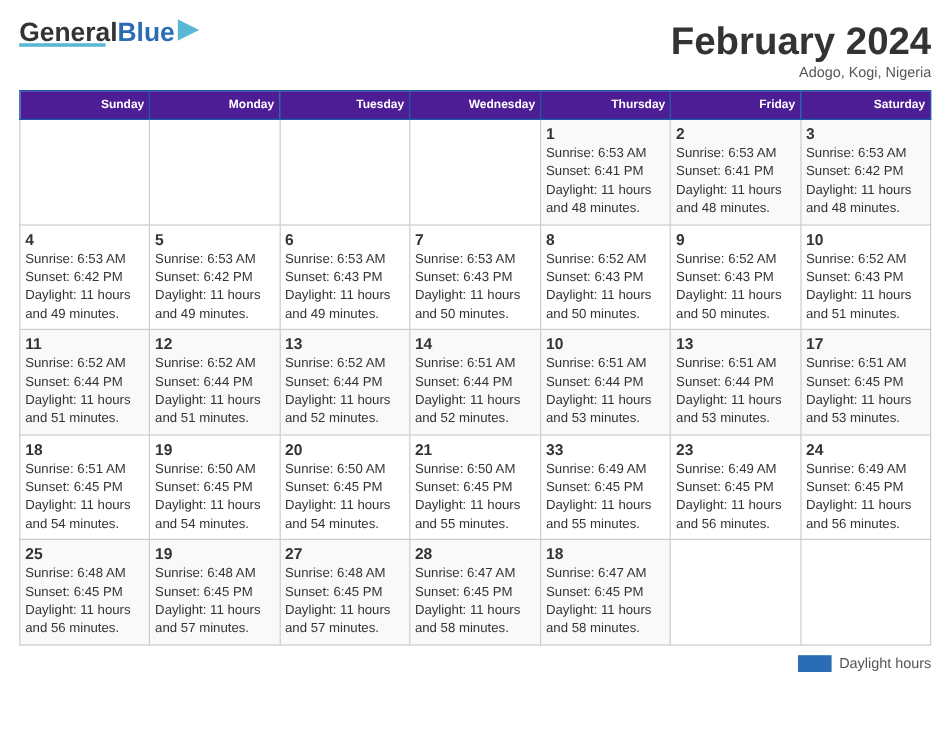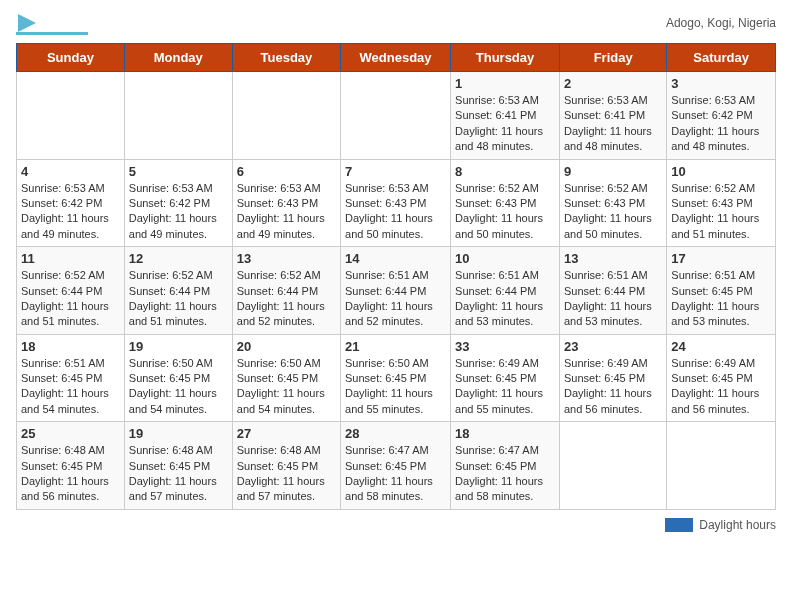--- a/index.html
+++ b/index.html
@@ -40,25 +40,25 @@
       font-size: 12px;
       font-weight: normal;
       color: #555;
     }
     table {
       width: 100%;
       border-collapse: collapse;
       font-size: 11px;
     }
     thead tr th {
-      background: #c2410c;
+      background: #4c1d95;
       color: #fff;
       padding: 6px 4px;
-      text-align: center;
-      font-size: 13px;
+      text-align: right;
+      font-size: 10px;
       font-weight: bold;
       border: 1px solid #1a5da5;
     }
     tbody tr td {
       border: 1px solid #ccc;
       padding: 4px 4px;
       vertical-align: top;
       width: 113px;
       min-height: 80px;
       background: #fff;
@@ -95,27 +95,31 @@
       background: #2a6db5;
       margin-right: 6px;
     }
   </style>
 </head>
 <body>
 
 <div class="header">
   <div class="logo">
     <div style="display:flex; align-items:center;">
+      <span class="logo-text">
+        <span style="color:#333;">General</span><span class="blue">Blue</span>
+      </span>
       <svg width="20" height="22" viewBox="0 0 20 22" style="margin-left:2px; margin-top:-4px;">
         <polygon points="0,2 18,11 0,20" fill="#5bb8d4"></polygon>
       </svg>
     </div>
     <div style="width:72px; height:3px; background:#5bb8d4; margin-top:-2px;"></div>
   </div>
   <div class="title-block">
+    <h1>February 2024</h1>
     <h2>Adogo, Kogi, Nigeria</h2>
   </div>
 </div>
 
 <table>
   <thead>
     <tr>
     <th>Sunday</th>
         <th>Monday</th>
         <th>Tuesday</th>

